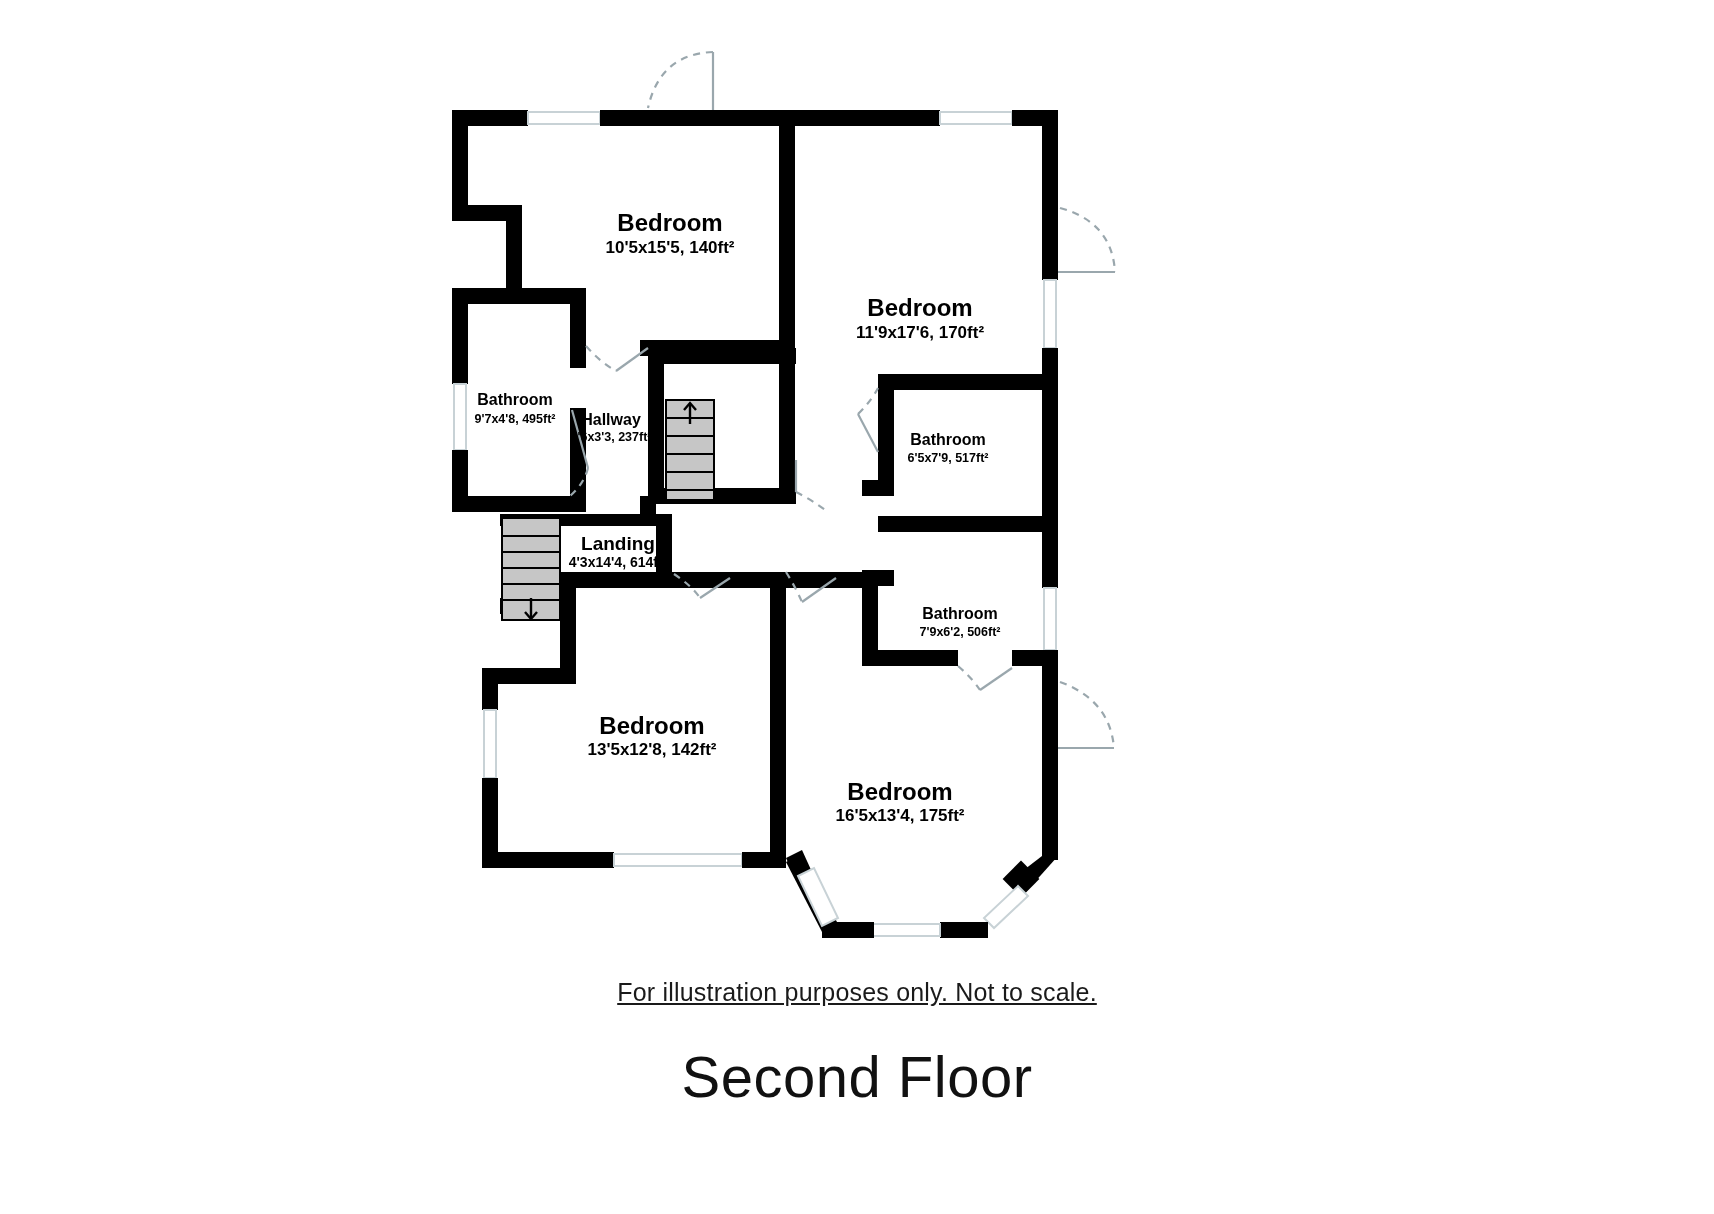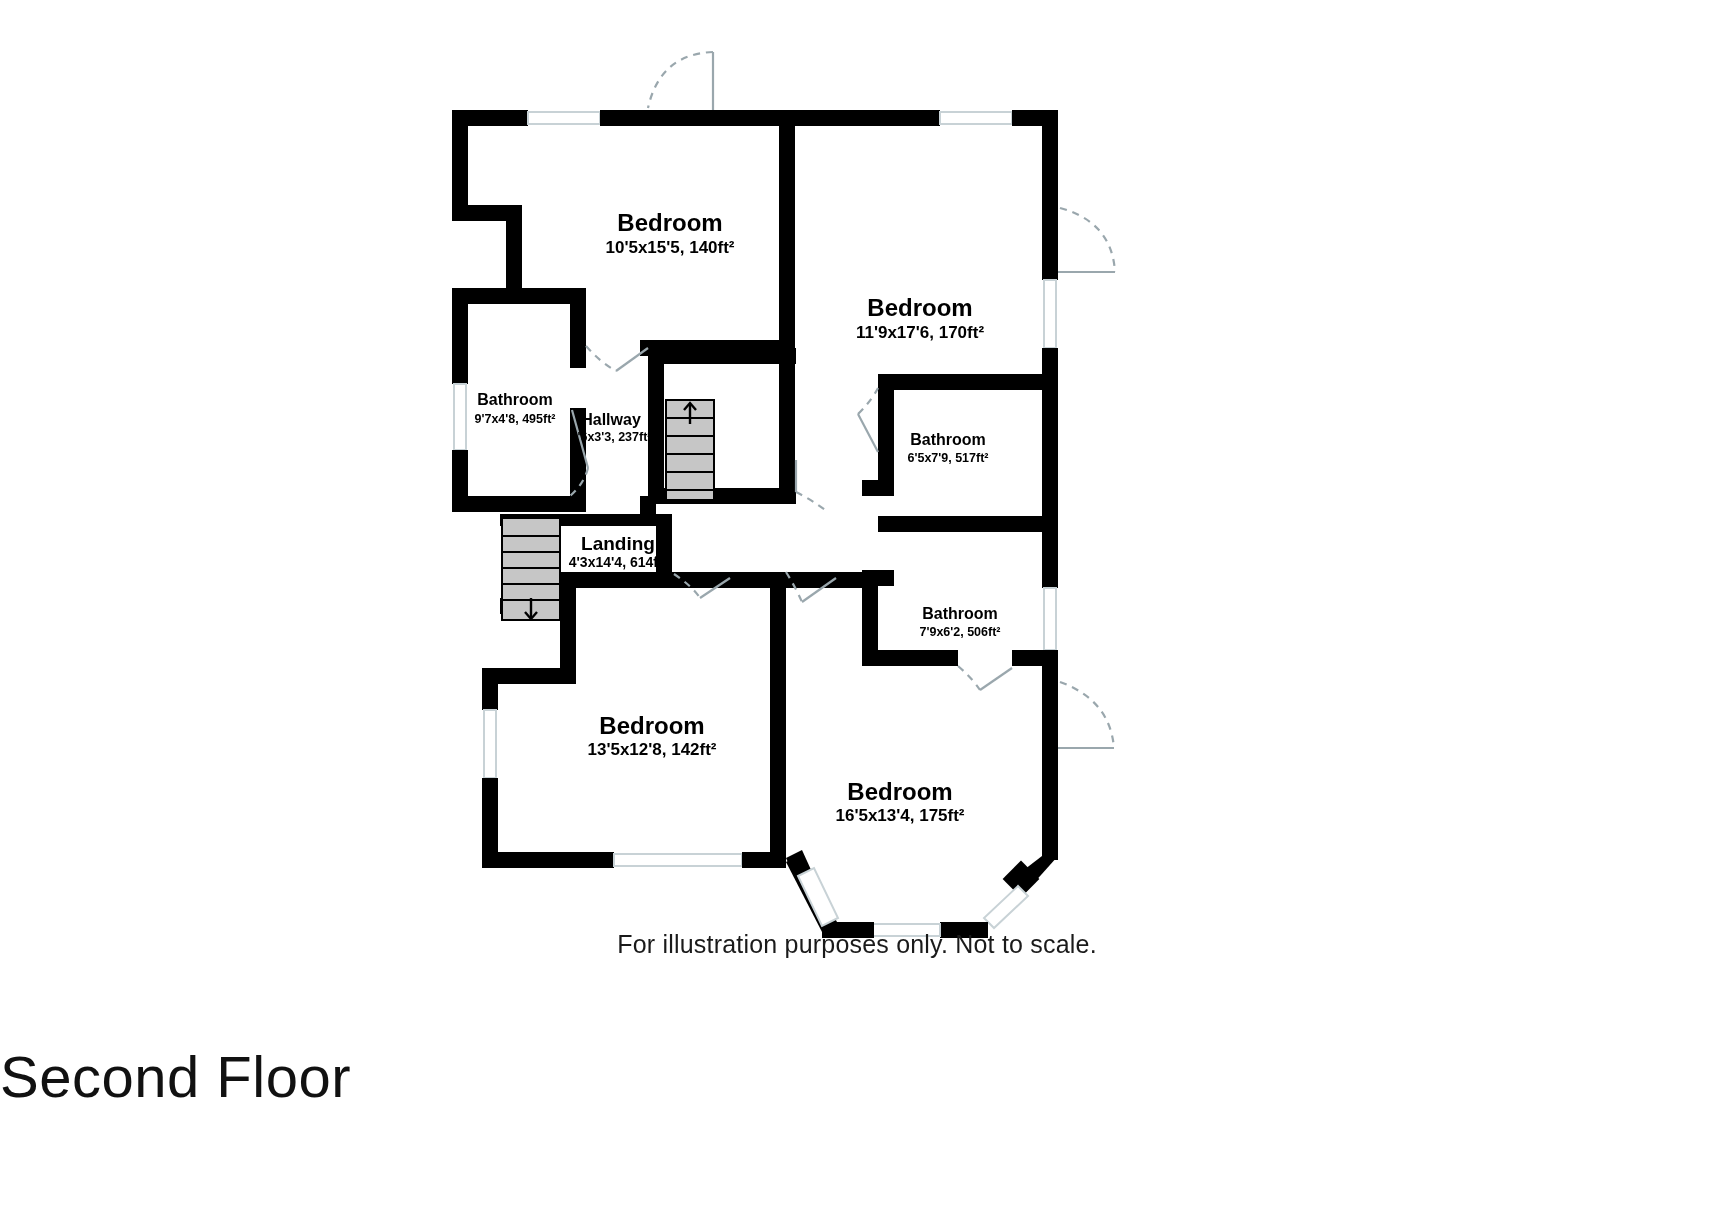--- a/index.html
+++ b/index.html
@@ -55,24 +55,25 @@
   .dims-sm { font-size: 12.5px; }
   .caption-text {
     position: absolute;
     width: 100%;
     text-align: center;
     font-family: "Liberation Sans", sans-serif;
     font-size: 25px;
     color: #1a1a1a;
     letter-spacing: 0.2px;
   }
-  #disclaimer { top: 930px; }
+  #disclaimer { top: 978px; text-decoration: underline; }
   #floor-title {
     position: absolute;
     width: 100%;
+    text-align: center;
     top: 1043px;
     font-family: "Liberation Sans", sans-serif;
     font-size: 58px;
     color: #111111;
     letter-spacing: 0.5px;
   }
 </style>
 </head>
 <body>
 

